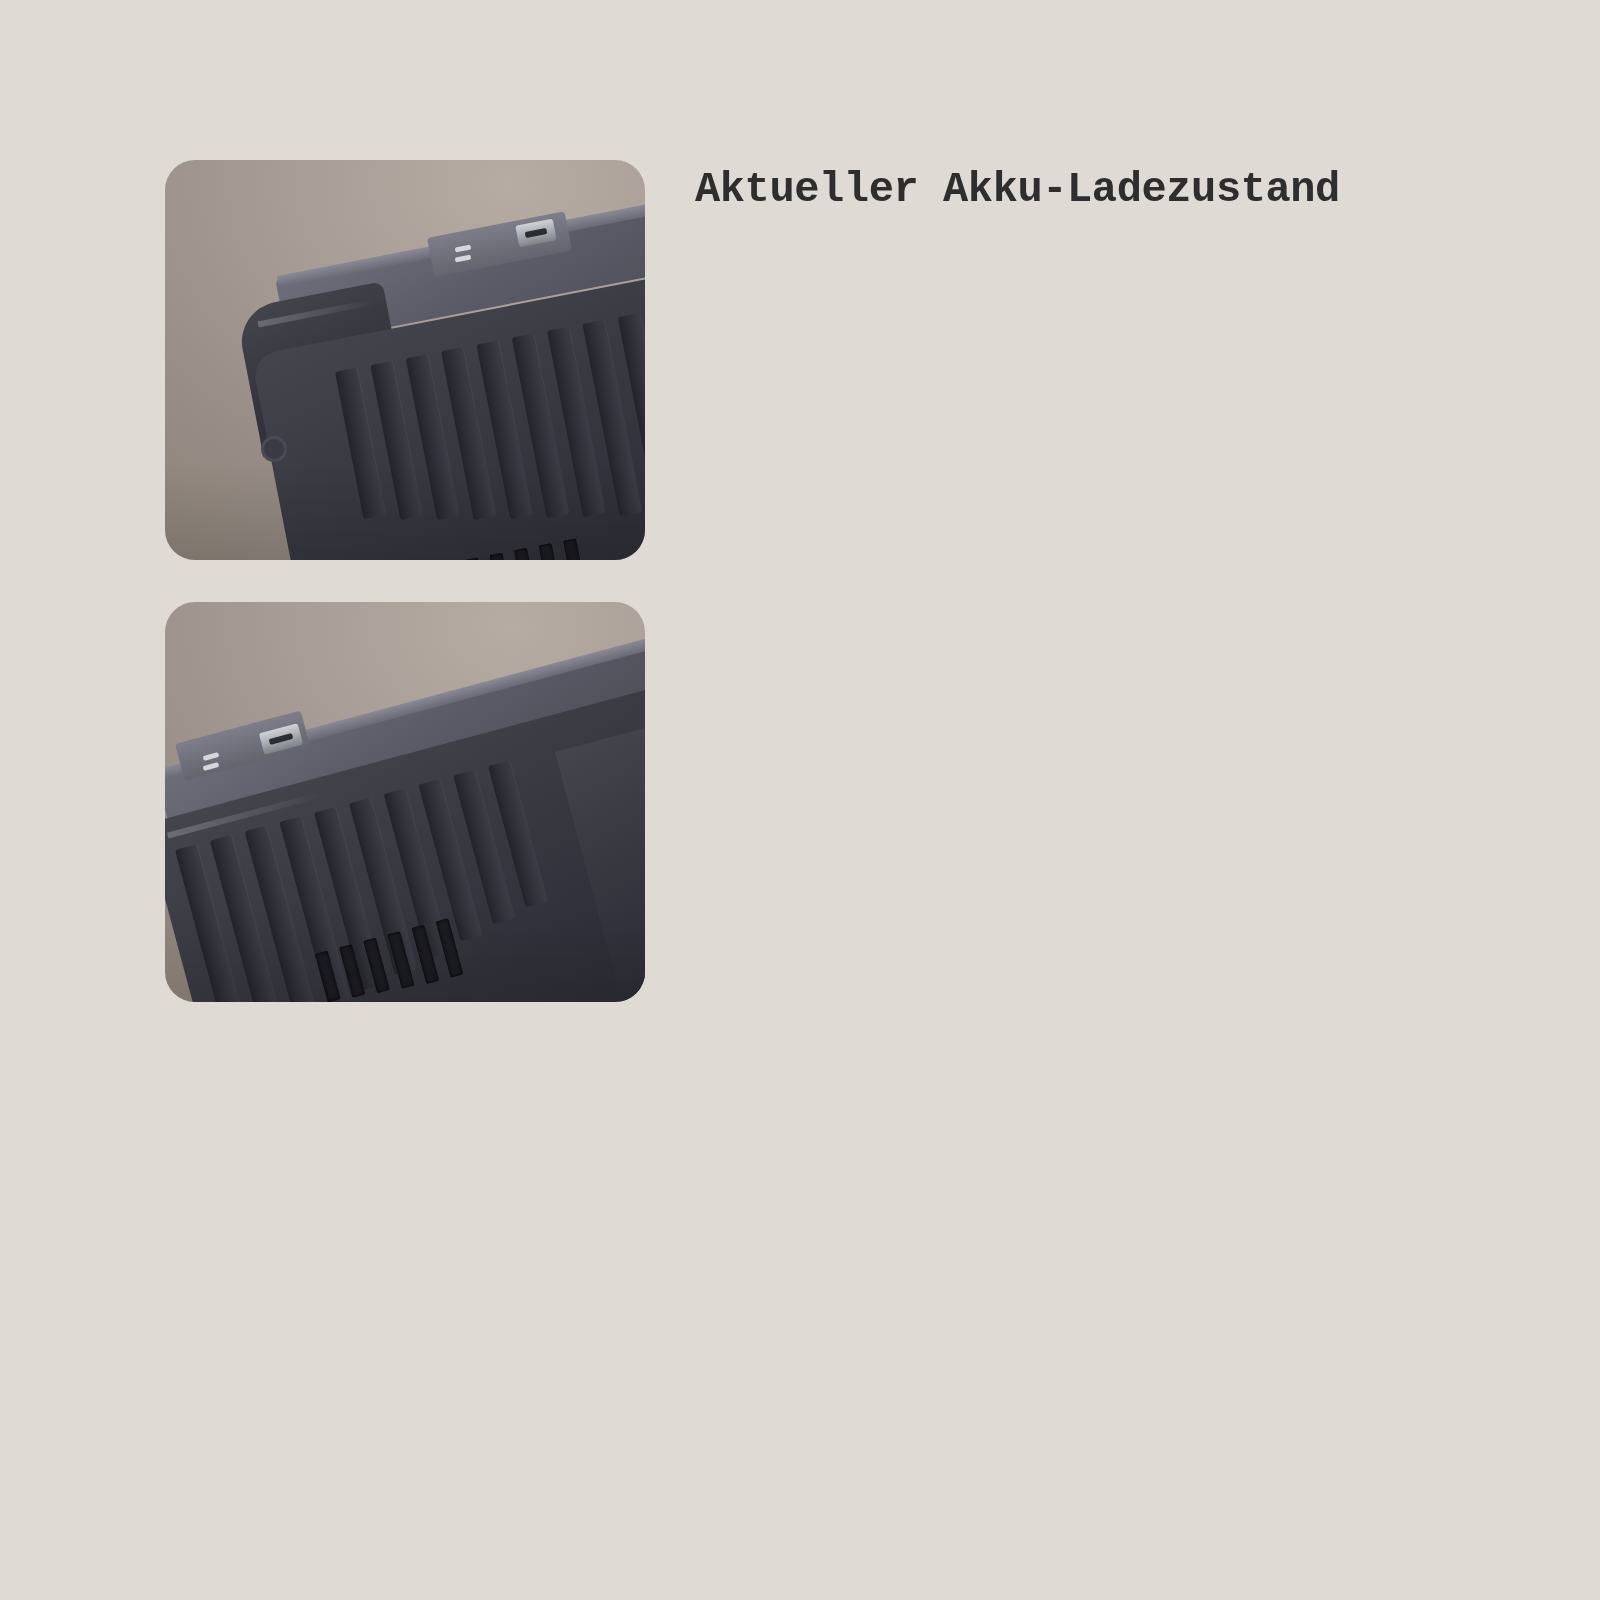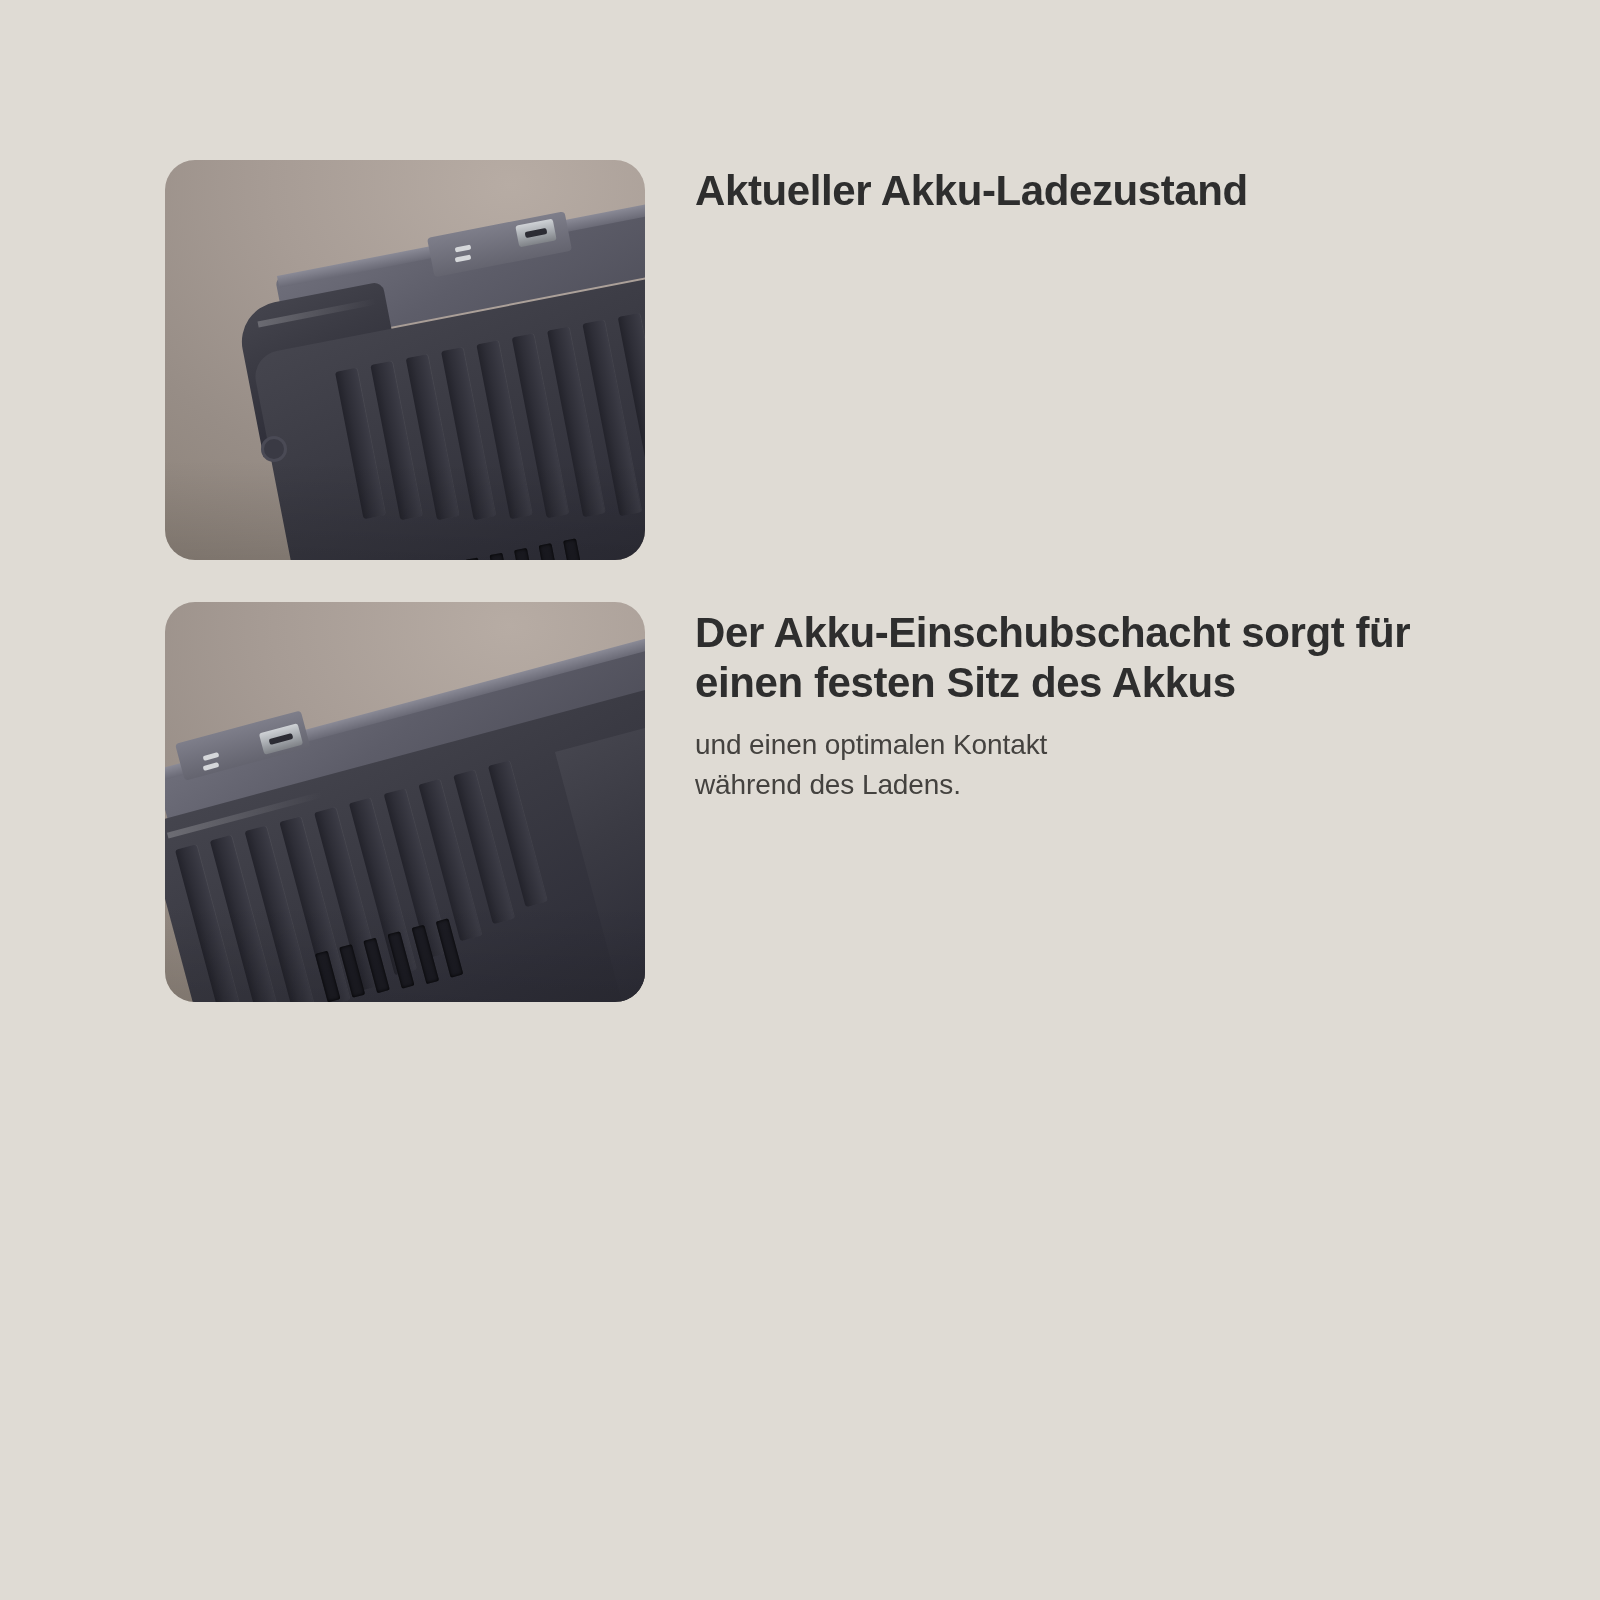--- a/index.html
+++ b/index.html
@@ -13,20 +13,21 @@
     background: #dfdbd4;
     font-family: "Liberation Sans", sans-serif;
     position: relative;
     overflow: hidden;
   }
 
   .page {
     width: 1600px;
     height: 1292px;
     position: relative;
+    font-family: Liberation Mono, monospace;
   }
 
   .feature-list {
     position: absolute;
     left: 165px;
     top: 160px;
     width: 1300px;
     display: flex;
     flex-direction: column;
     gap: 42px;
@@ -262,23 +263,16 @@
           <div class="pad-hole" style="left:38px; top:162px; width:16px; height:5px; transform:rotate(-15deg);"></div>
 
           <div class="contact" style="left:96px; top:126px; width:40px; height:22px; transform:rotate(-15deg);"></div>
           <div class="contact-slot" style="left:104px; top:134px; width:24px; height:6px; transform:rotate(-15deg);"></div>
 
           <div class="edge-light" style="left:0px; top:210px; width:160px; height:6px; transform:rotate(-15deg);"></div>
           <div class="shade" style="left:0; top:300px; width:480px; height:100px; opacity:0.3;"></div>
         </div>
       </div>
 
-      <div class="text-col">
-        <div class="feature-title">Der Akku-Einschubschacht sorgt für einen festen Sitz des Akkus</div>
-        <div class="feature-body">
-          <span>und einen optimalen Kontakt</span>
-          <span>während des Ladens.</span>
-        </div>
-      </div>
     </div>
 
   </div>
 </div>
 
 </body></html>

